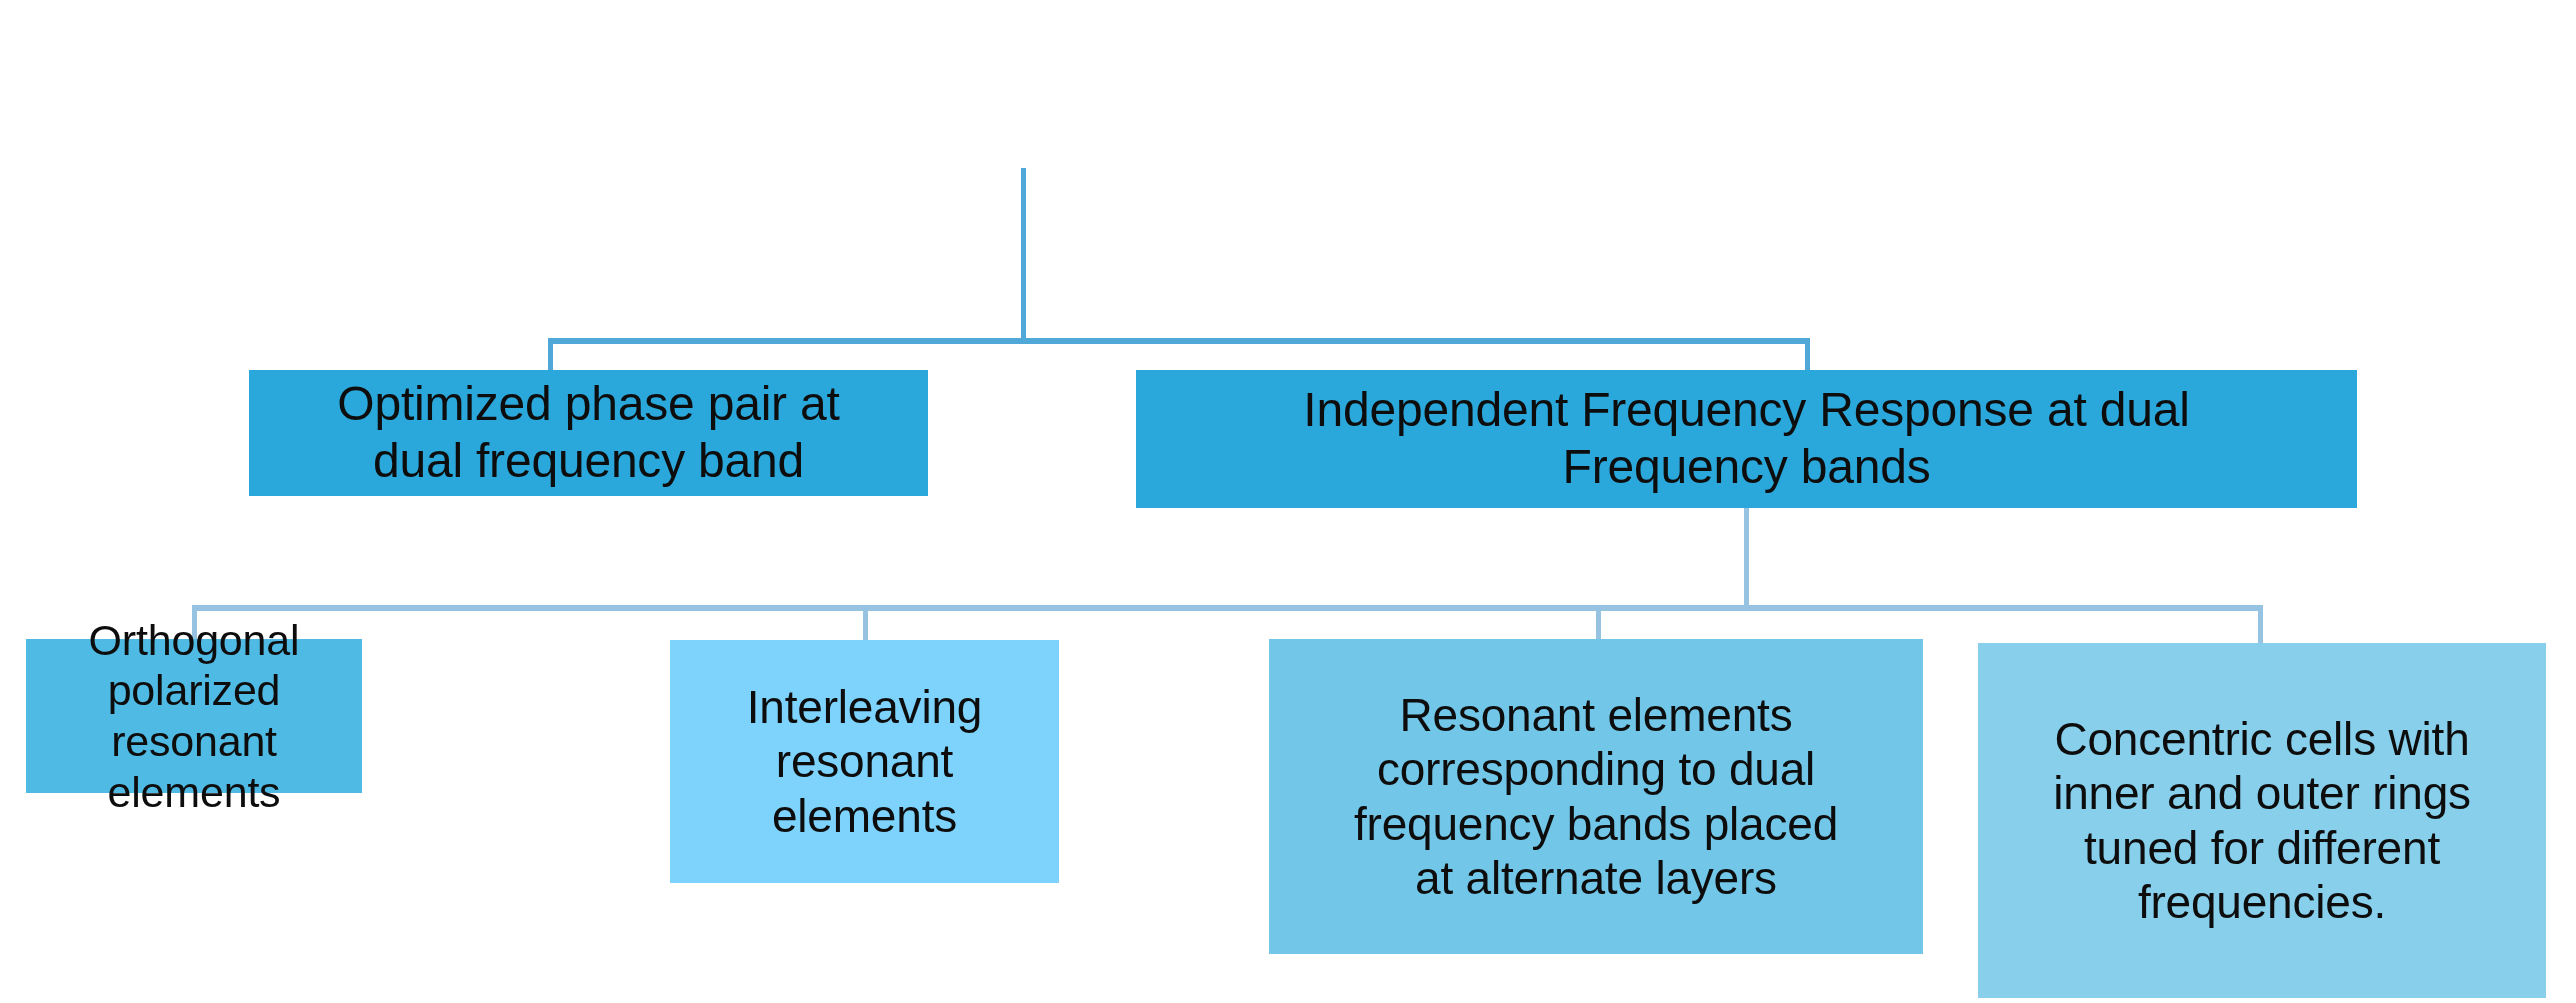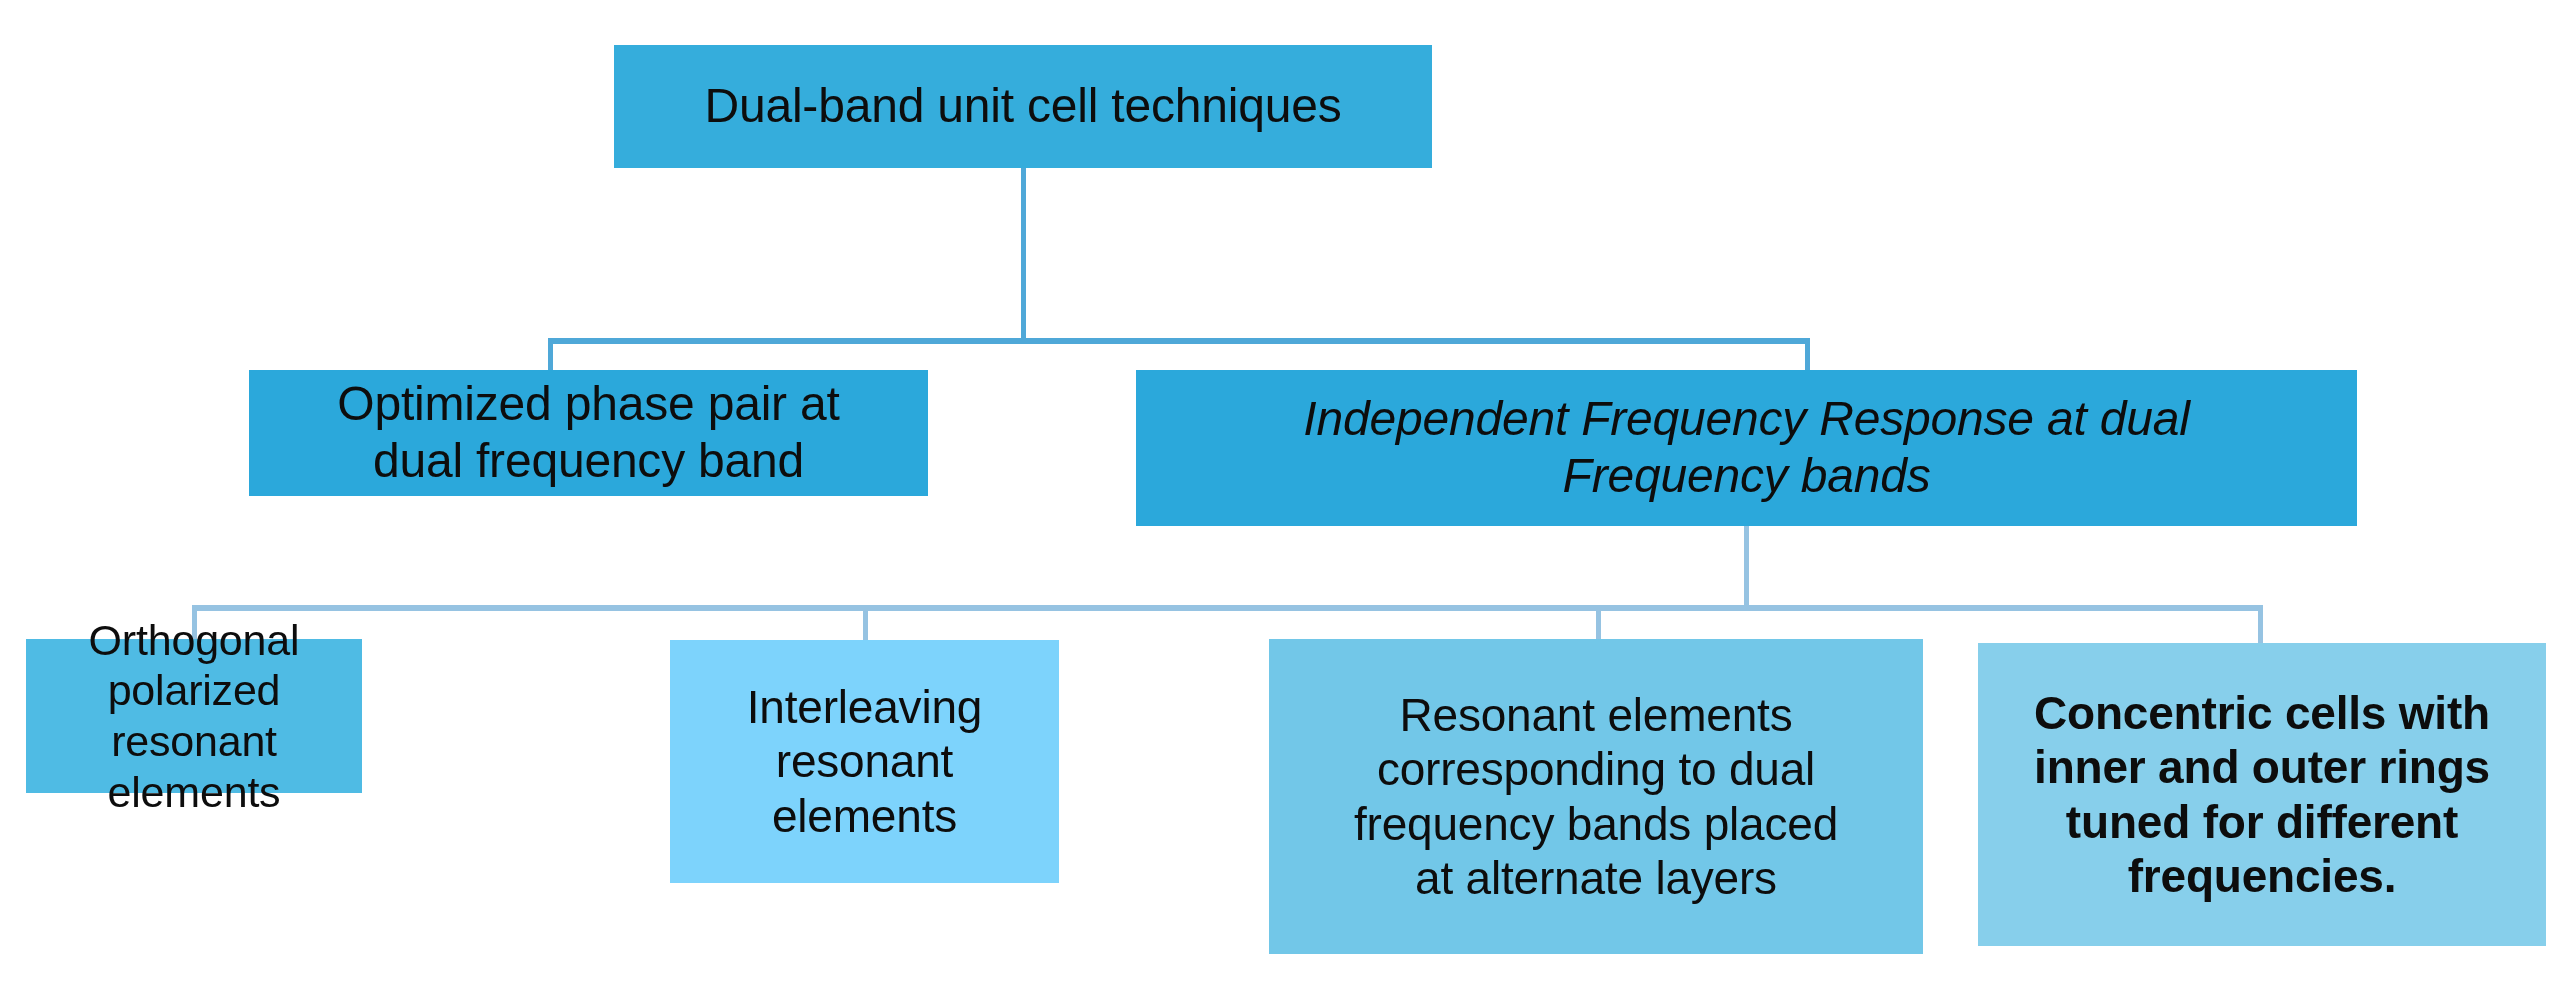--- a/index.html
+++ b/index.html
@@ -50,24 +50,23 @@
     top: 370px;
     width: 679px;
     height: 126px;
     background: #2BA8DB;
     font-size: 48px;
   }
   #node-indep-freq {
     left: 1136px;
     top: 370px;
     width: 1221px;
-    height: 156px;
+    height: 138px;
     background: #2BA8DB;
     font-size: 48px;
-    font-style: italic;
   }
   
   #node-orthogonal {
     left: 26px;
     top: 639px;
     width: 336px;
     height: 154px;
     background: #4FBBE4;
     font-size: 43px;
   }
@@ -84,24 +83,23 @@
     top: 639px;
     width: 654px;
     height: 315px;
     background: #72C7E8;
     font-size: 46px;
   }
   #node-concentric {
     left: 1978px;
     top: 643px;
     width: 568px;
-    height: 303px;
+    height: 355px;
     background: #87CFEB;
     font-size: 46px;
-    font-weight: bold;
   }
   
   .conn {
     position: absolute;
     background: #4FA8D8;
   }
   .conn-light {
     position: absolute;
     background: #96C3E2;
   }
@@ -116,23 +114,20 @@
   <div class="conn" style="left:548px; top:338px; width:4.8px; height:33px;"></div>
   <div class="conn" style="left:1805px; top:338px; width:4.8px; height:33px;"></div>
 
   <div class="conn-light" style="left:1744px; top:496px; width:4.8px; height:112px;"></div>
   <div class="conn-light" style="left:192px; top:605px; width:2070px; height:5.8px;"></div>
   <div class="conn-light" style="left:192px; top:605px; width:4.8px; height:36px;"></div>
   <div class="conn-light" style="left:863px; top:605px; width:4.8px; height:37px;"></div>
   <div class="conn-light" style="left:1596px; top:605px; width:4.8px; height:36px;"></div>
   <div class="conn-light" style="left:2258px; top:605px; width:4.8px; height:39px;"></div>
 
-  <div class="node" id="node-root">
-    <span class="label">Dual-band unit cell techniques</span>
-  </div>
 
   <div class="node" id="node-opt-phase">
     <span class="label">Optimized phase pair at
 dual frequency band</span>
   </div>
 
   <div class="node" id="node-indep-freq">
     <span class="label">Independent Frequency Response at dual
 Frequency bands</span>
   </div>

